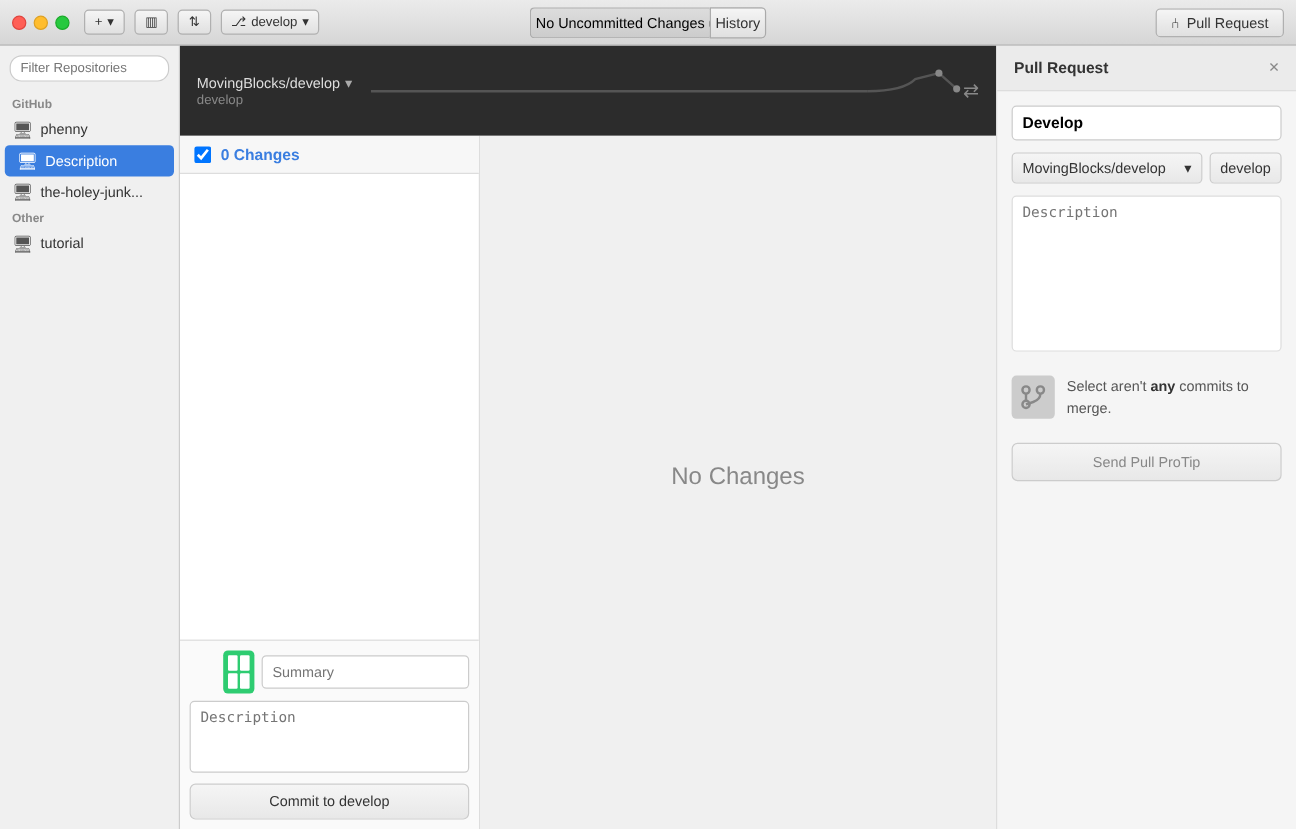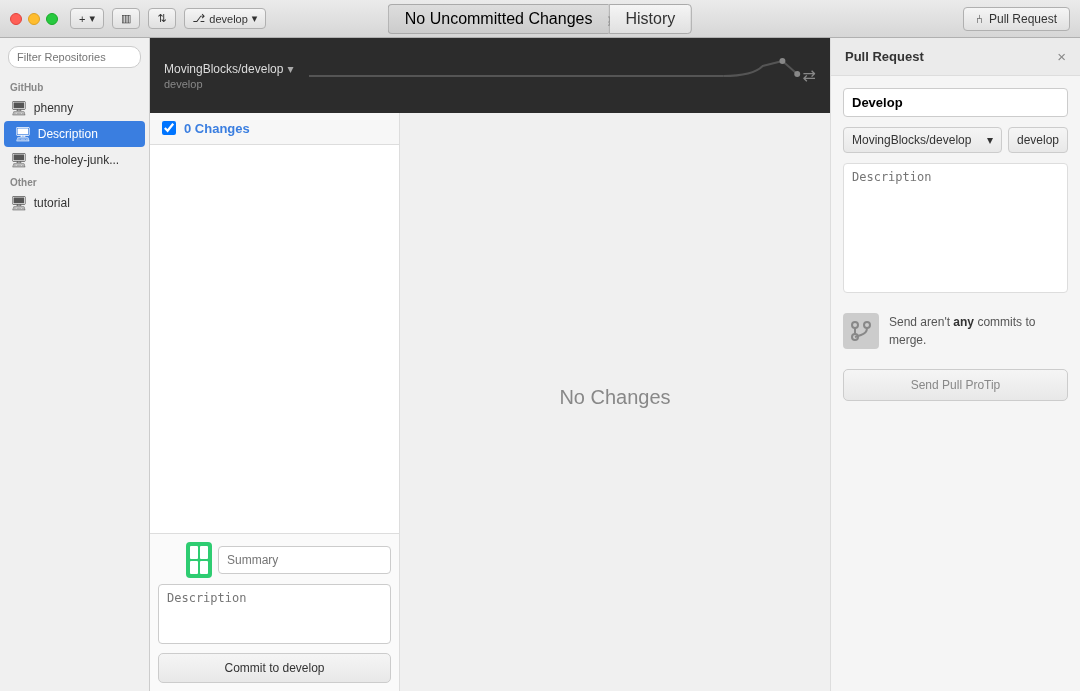--- a/index.html
+++ b/index.html
@@ -63,22 +63,22 @@
       align-items: center;
       gap: 4px;
       color: #333;
     }
 
     .tab-group {
       display: flex;
       align-items: center;
     }
     .tab-btn {
-      padding: 5px 16px;
-      font-size: 16px;
+      padding: 5px 4px;
+      font-size: 12px;
       border: 1px solid #aaa;
       cursor: pointer;
       color: #333;
       background: linear-gradient(to bottom, #f5f5f5, #e0e0e0);
     }
     .tab-btn:first-child {
       border-radius: 4px 0 0 4px;
       border-right: none;
     }
     .tab-btn:last-child {
@@ -213,21 +213,21 @@
       width: 250px;
       border-right: 1px solid #ddd;
       background: #fff;
       display: flex;
       flex-direction: column;
     }
     .changes-header {
       padding: 8px 12px;
       border-bottom: 1px solid #ddd;
       display: flex;
-      align-items: flex-start;
+      align-items: flex-end;
       gap: 8px;
       background: #f7f7f7;
     }
     .changes-header input[type=checkbox] {
       width: 14px; height: 14px;
     }
     .changes-count {
       font-size: 13px;
       font-weight: 600;
       color: #3a7ee0;
@@ -577,21 +577,21 @@
         <div class="pr-merge-icon">
           <svg width="24" height="24" viewBox="0 0 24 24">
             <circle cx="6" cy="6" r="3" fill="none" stroke="#888" stroke-width="2"></circle>
             <circle cx="18" cy="6" r="3" fill="none" stroke="#888" stroke-width="2"></circle>
             <circle cx="6" cy="18" r="3" fill="none" stroke="#888" stroke-width="2"></circle>
             <line x1="6" y1="9" x2="6" y2="15" stroke="#888" stroke-width="2"></line>
             <path d="M18,9 Q18,14 12,16 L6,18" fill="none" stroke="#888" stroke-width="2"></path>
           </svg>
         </div>
         <div class="pr-no-commits-text">
-          <span>Send aren't </span>
+          <span>Select aren't </span>
           <strong>any</strong>
           <span> commits to merge.</span>
         </div>
       </div>
       <button class="pr-send-btn">Send Pull ProTip</button>
     </div>
   </div>
 
 </div>
 

